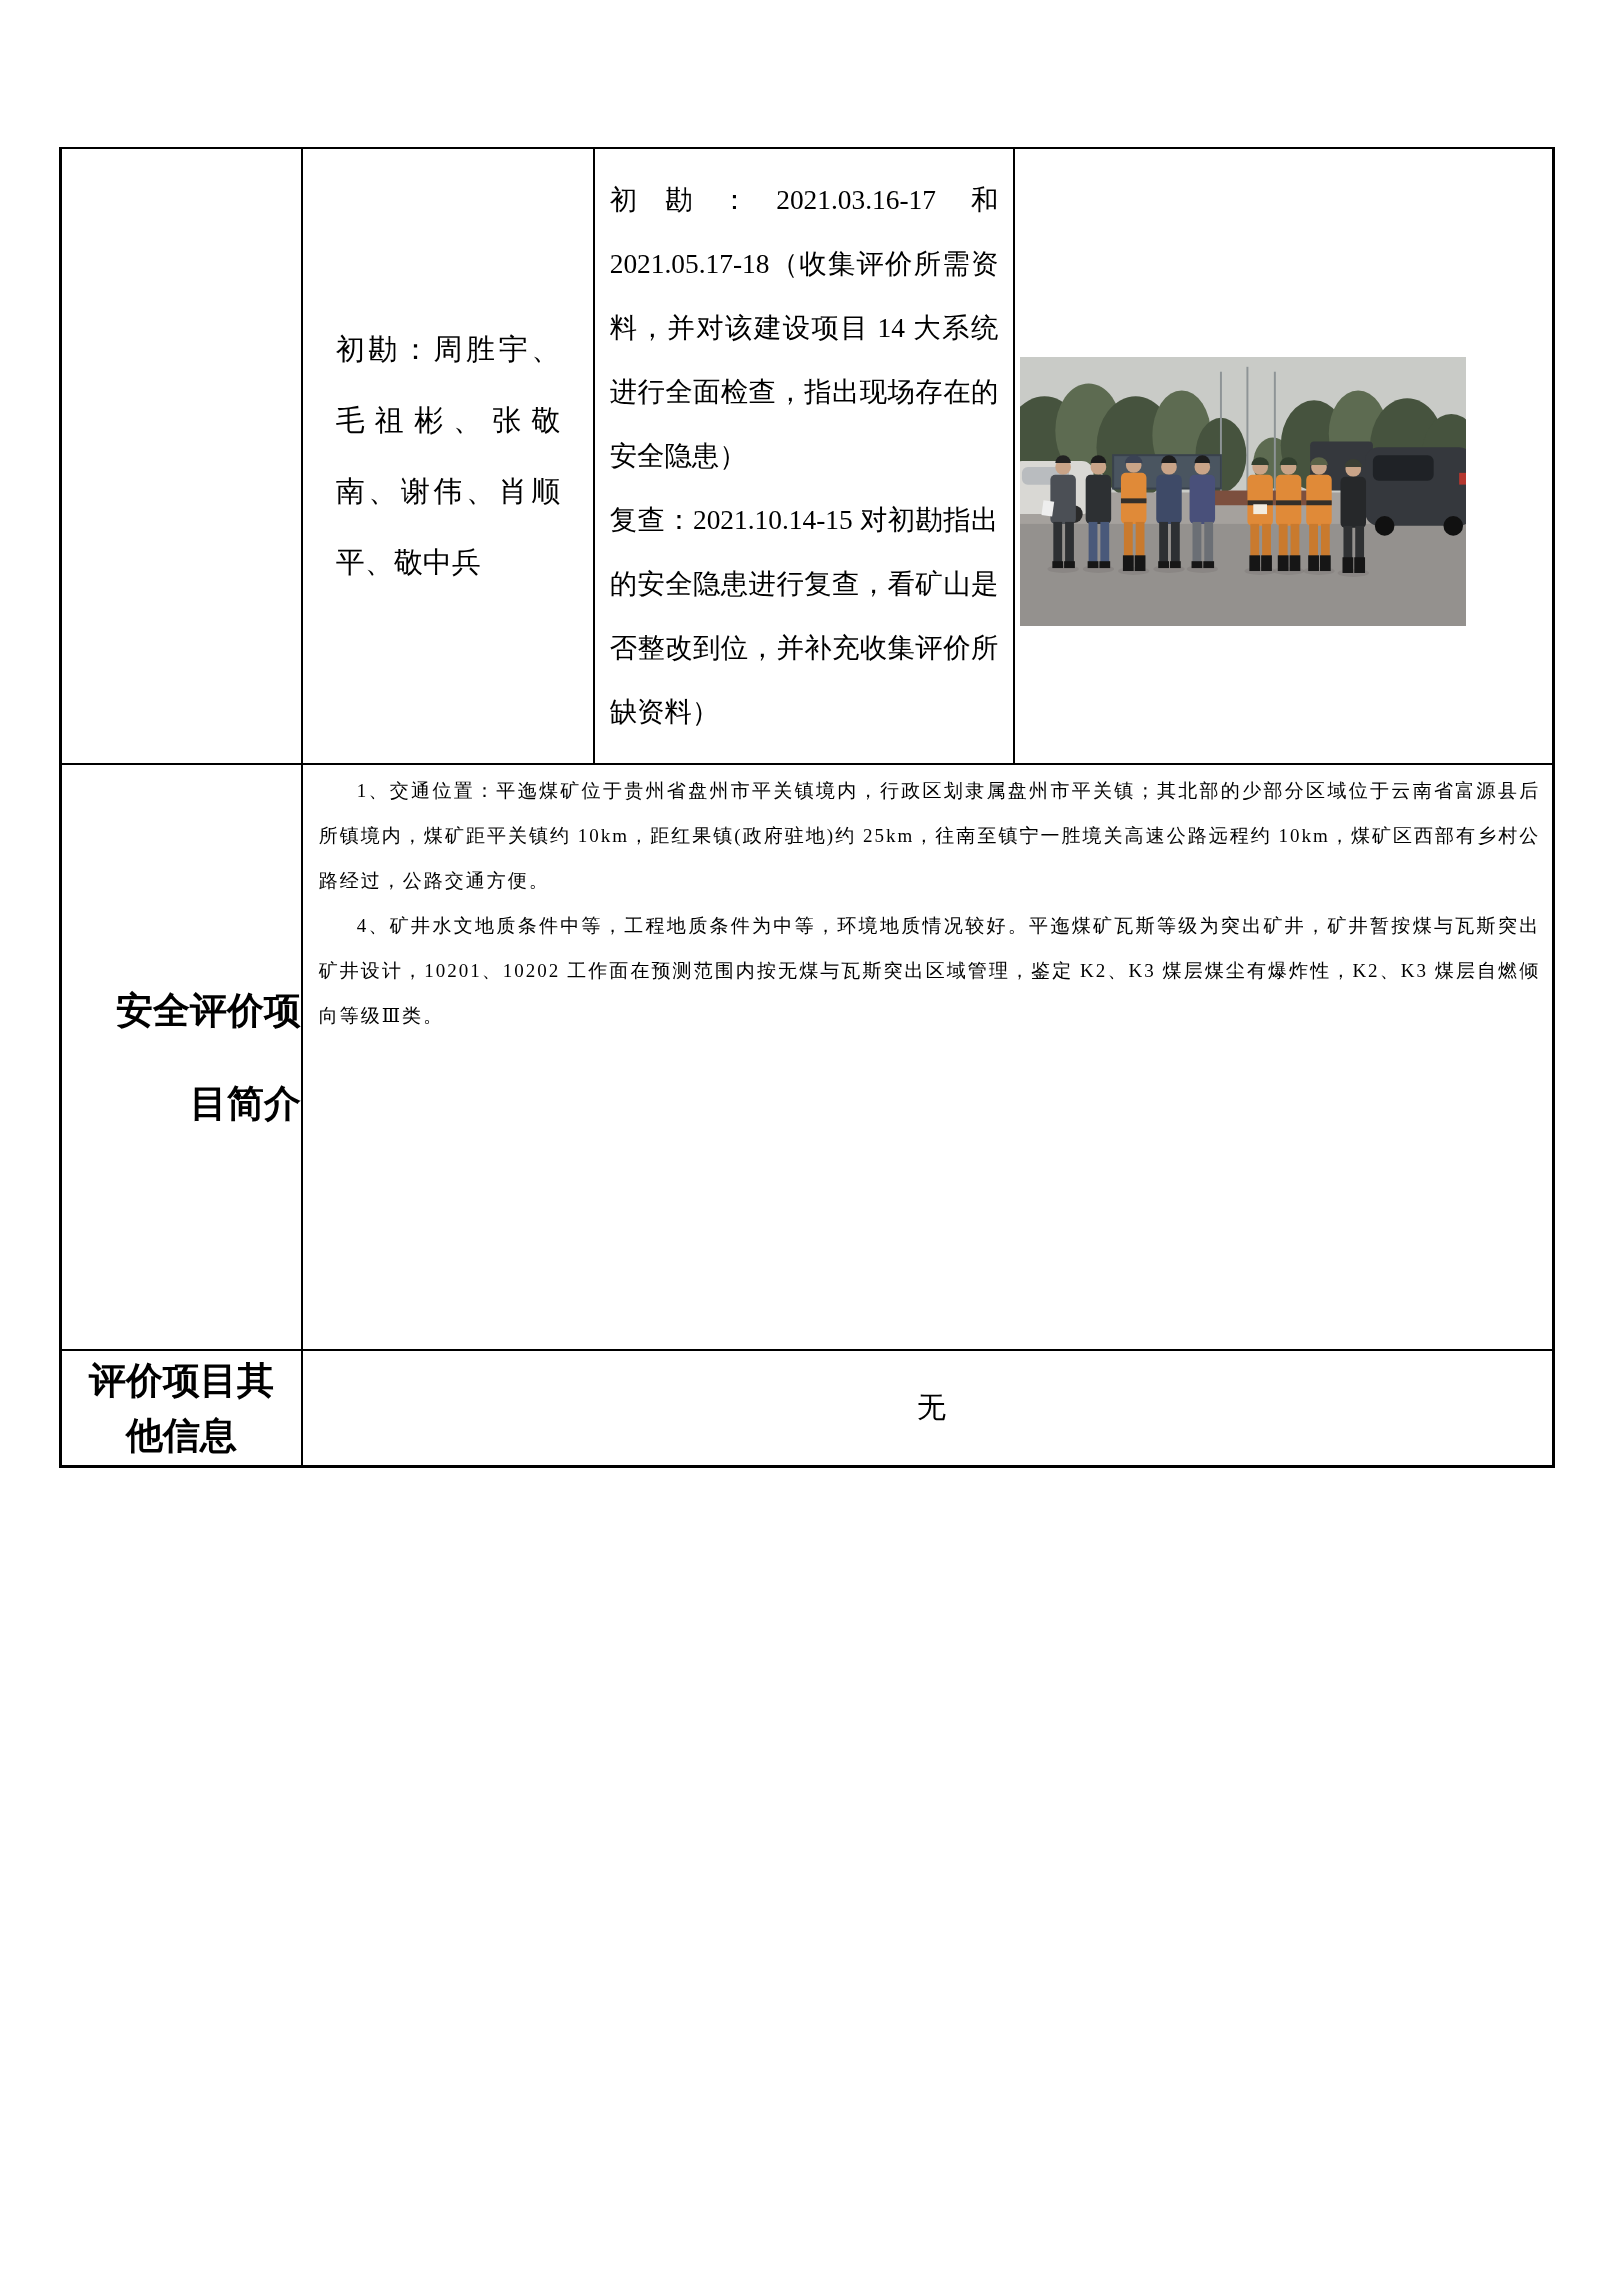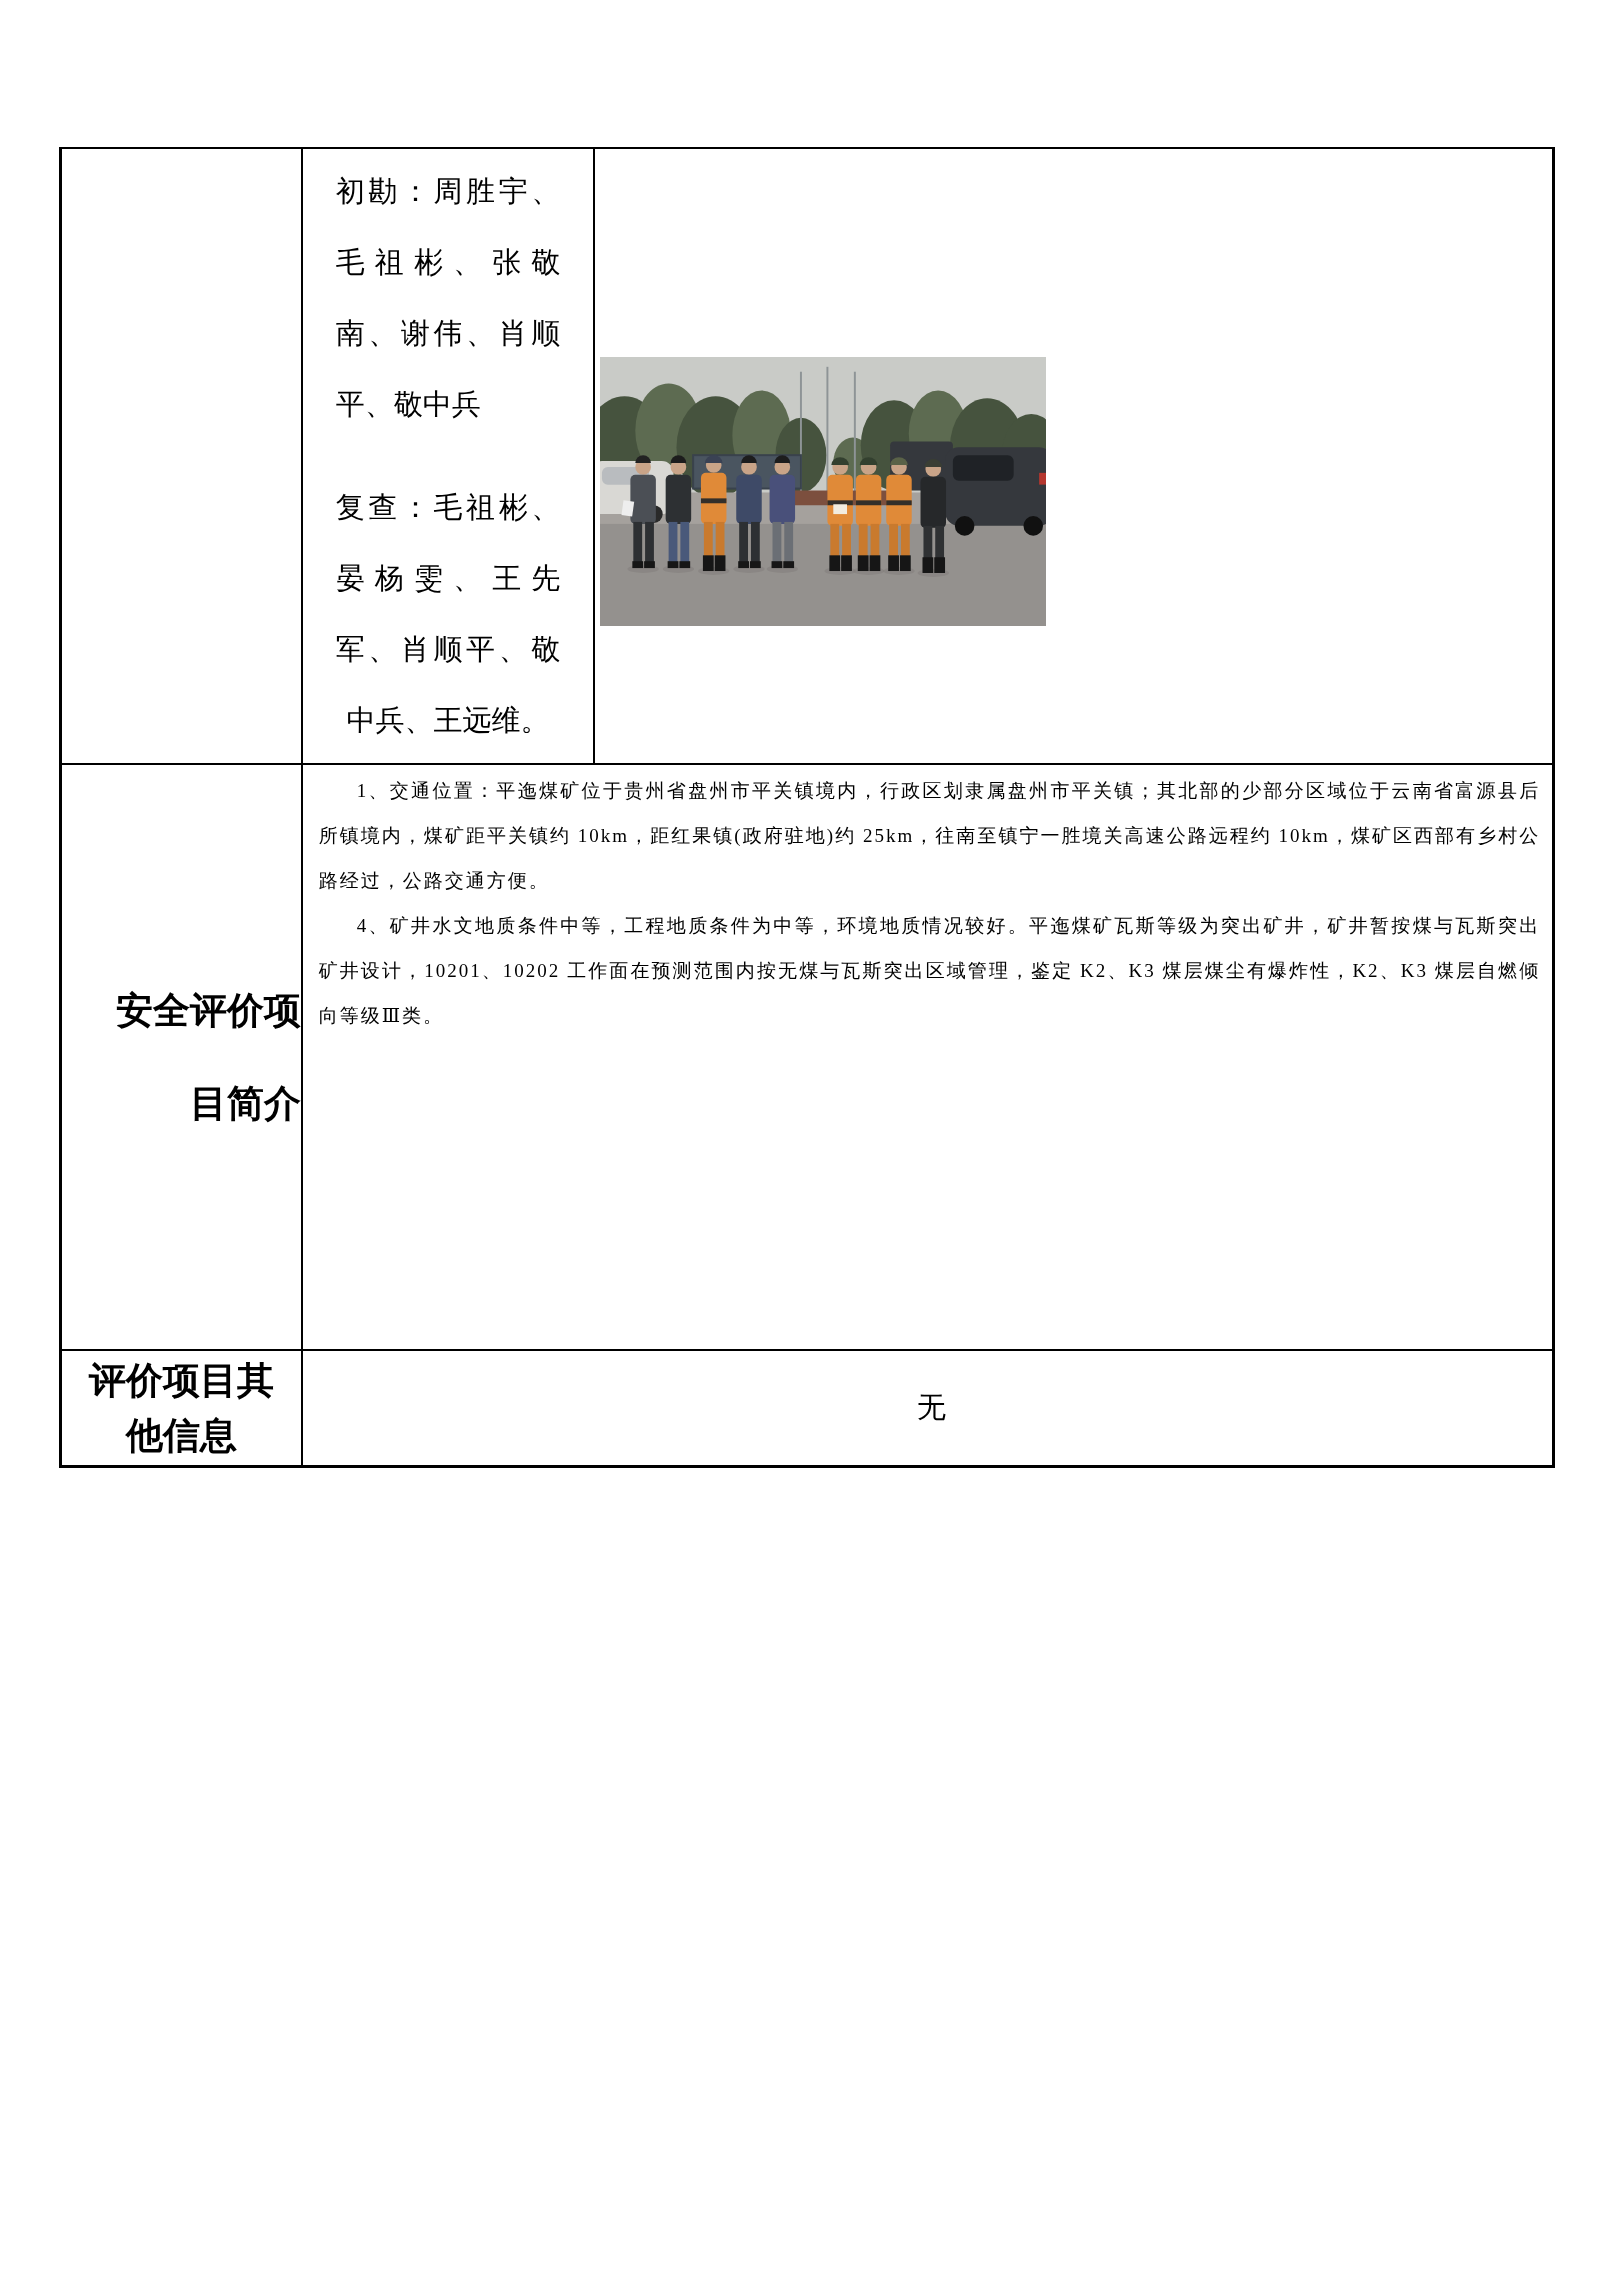--- a/index.html
+++ b/index.html
@@ -91,23 +91,26 @@
 <body>
 
 <div class="page">
   <div class="doc-table">
 
     <div class="t-row row1 bordered">
       <div class="t-cell vline c-empty"></div>
 
       <div class="t-cell vline c-personnel">
         <p>初勘：周胜宇、毛祖彬、张敬南、谢伟、肖顺平、敬中兵</p>
-        <p class="last-center">复查：毛祖彬、晏杨雯、王先军、肖顺平、敬中兵、王远维。</p>
-      </div>
-
+      </div>
+
+      <div class="t-cell vline c-schedule">
+        <p>初勘：2021.03.16-17 和 2021.05.17-18（收集评价所需资料，并对该建设项目 14 大系统进行全面检查，指出现场存在的安全隐患）</p>
+        <p>复查：2021.10.14-15 对初勘指出的安全隐患进行复查，看矿山是否整改到位，并补充收集评价所缺资料）</p>
+      </div>
 
       <div class="t-cell c-photo">
         <div class="photo-frame">
           <svg viewBox="0 0 455 274" preserveAspectRatio="none">
 
             <rect class="ph-sky" x="0" y="0" width="455" height="152"></rect>
 
             <g>
               <ellipse class="ph-tree" cx="25" cy="95" rx="42" ry="55"></ellipse>
               <ellipse class="ph-tree-l" cx="70" cy="75" rx="34" ry="48"></ellipse>

